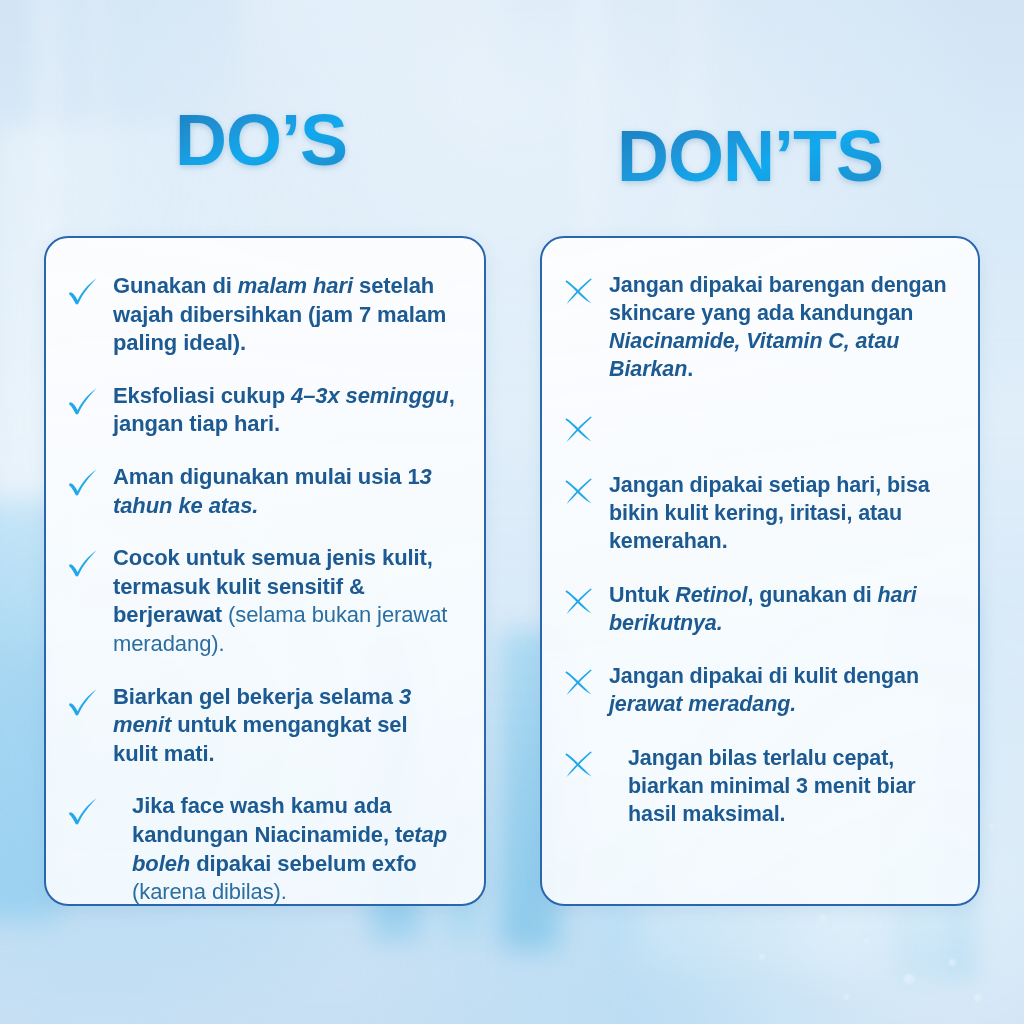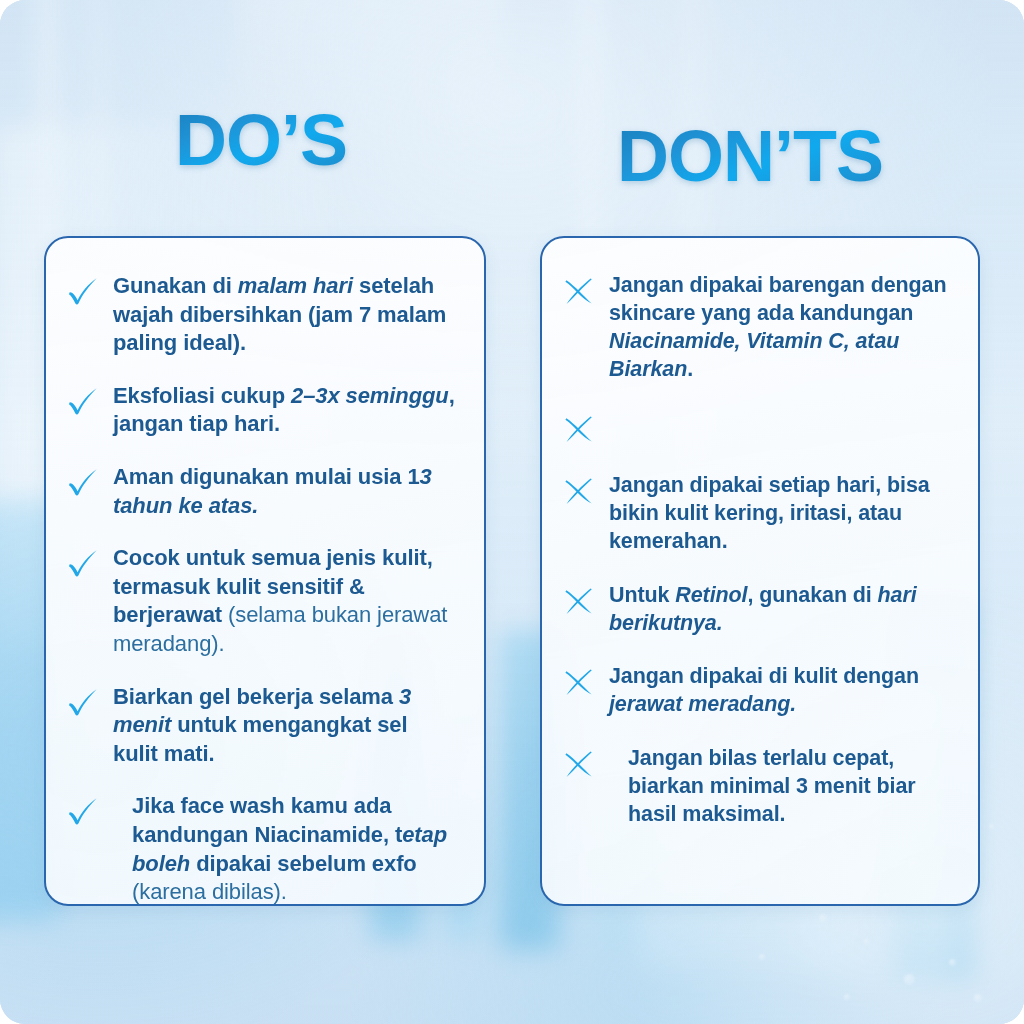--- a/index.html
+++ b/index.html
@@ -8,21 +8,20 @@
     width:1024px; height:1024px;
     overflow:hidden;
     font-family:"Liberation Sans", sans-serif;
   }
 
   #poster{
     position:relative;
     width:1024px; height:1024px;
     overflow:hidden;
     background:#cfe3f2;
-    border-radius:25px;
   }
 
   
   .bg-layer{ position:absolute; inset:-60px; }
 
   .bg-base{
     background:
       linear-gradient(180deg,#c3d9ee 0%,#d4e6f5 18%,#e3f0fa 42%,#dcebf8 62%,#cfe4f5 80%,#c5dcf1 100%);
   }
   .bg-wash{
@@ -201,21 +200,21 @@
             </svg>
           </span>
           <div class="txt"><span>Gunakan di </span><b>malam hari</b><span> setelah wajah dibersihkan (jam 7 malam paling ideal).</span></div>
         </div>
         <div class="item">
           <span class="mark">
             <svg viewBox="0 0 34 34" aria-hidden="true">
               <path d="M3.6 18.4 C6.2 18.0 9.3 21.6 11.6 26.2 C15.4 18.0 22.4 9.8 30.6 4.2 C23.0 11.8 16.4 20.6 12.4 29.4 C11.6 30.9 10.2 30.8 9.4 29.4 C7.4 25.4 5.4 21.8 3.0 20.2 Z" fill="#22a7e8"></path>
             </svg>
           </span>
-          <div class="txt"><span>Eksfoliasi cukup </span><b>2–3x seminggu</b><span>, jangan tiap hari.</span></div>
+          <div class="txt"><span>Eksfoliasi cukup </span><b>4–3x seminggu</b><span>, jangan tiap hari.</span></div>
         </div>
         <div class="item">
           <span class="mark">
             <svg viewBox="0 0 34 34" aria-hidden="true">
               <path d="M3.6 18.4 C6.2 18.0 9.3 21.6 11.6 26.2 C15.4 18.0 22.4 9.8 30.6 4.2 C23.0 11.8 16.4 20.6 12.4 29.4 C11.6 30.9 10.2 30.8 9.4 29.4 C7.4 25.4 5.4 21.8 3.0 20.2 Z" fill="#22a7e8"></path>
             </svg>
           </span>
           <div class="txt"><span>Aman digunakan mulai usia 1</span><b>3 tahun ke atas.</b></div>
         </div>
         <div class="item">

